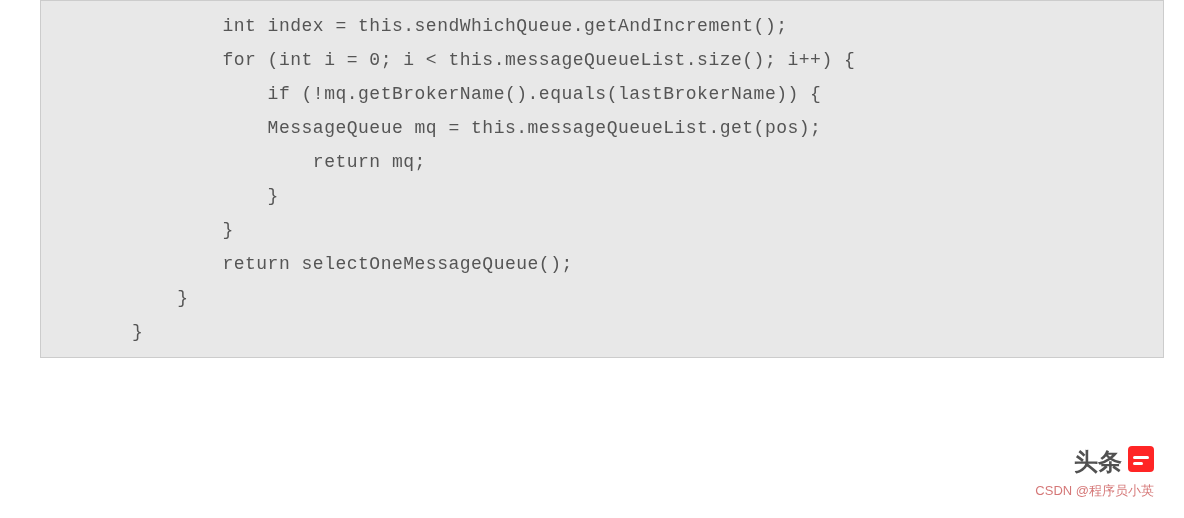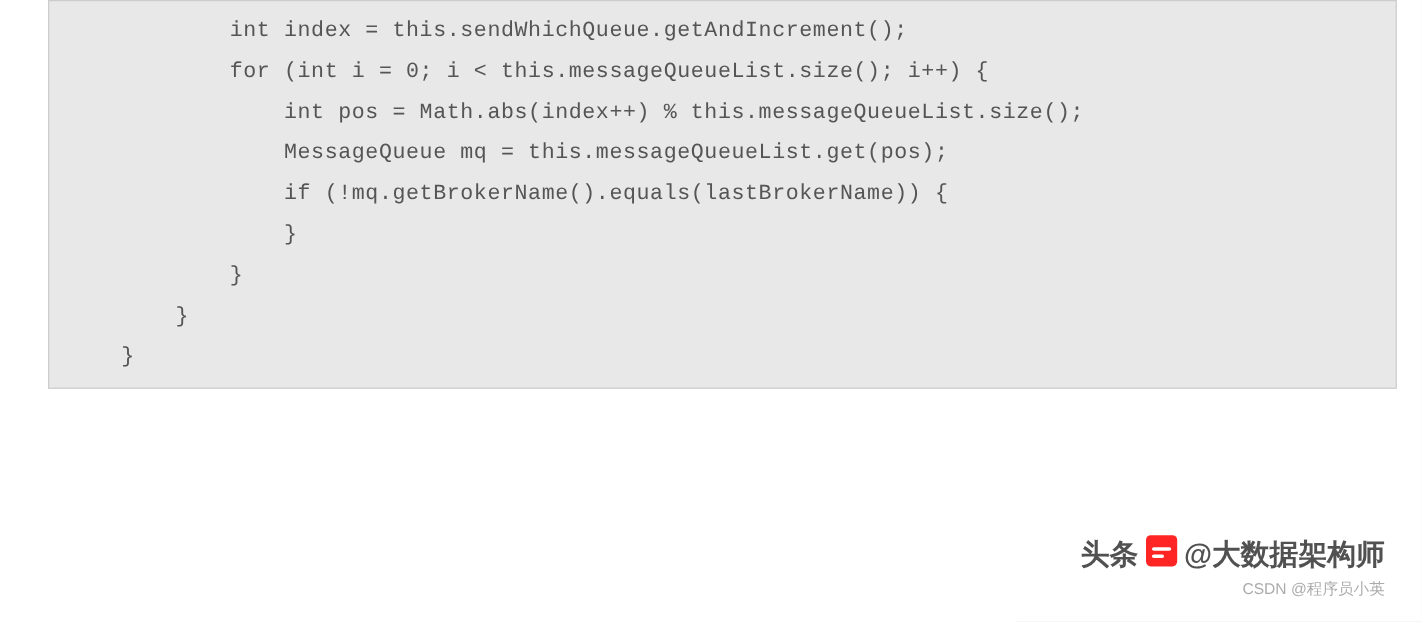--- a/index.html
+++ b/index.html
@@ -20,20 +20,21 @@
       margin: 0 20px 0 40px;
       padding: 8px 0;
       font-size: 18px;
       line-height: 34px;
       color: #555555;
       letter-spacing: 0.5px;
     }
     .line {
       white-space: pre;
       padding-left: 60px;
+      margin-left: 31px;
     }
     .watermark-1 {
       position: absolute;
       right: 30px;
       bottom: 40px;
       font-family: sans-serif;
       font-size: 24px;
       font-weight: bold;
       color: #333333;
       opacity: 0.85;
@@ -67,38 +68,38 @@
       height: 3px;
       background: white;
       border-radius: 2px;
     }
     .watermark-2 {
       position: absolute;
       right: 30px;
       bottom: 18px;
       font-family: sans-serif;
       font-size: 13px;
-      color: #737373;
+      color: #b91c1c;
       opacity: 0.6;
     }
   </style>
 </head>
 <body>
 
 <div class="code-block">
   <div class="line">        int index = this.sendWhichQueue.getAndIncrement();</div>
   <div class="line">        for (int i = 0; i &lt; this.messageQueueList.size(); i++) {</div>
-  <div class="line">            int pos = Math.abs(index++) % this.messageQueueList.size();</div>
+  <div class="line">            if (!mq.getBrokerName().equals(lastBrokerName)) {</div>
   <div class="line">            MessageQueue mq = this.messageQueueList.get(pos);</div>
-  <div class="line">            if (!mq.getBrokerName().equals(lastBrokerName)) {</div>
+  <div class="line">                return mq;</div>
   <div class="line">            }</div>
   <div class="line">        }</div>
+  <div class="line">        return selectOneMessageQueue();</div>
   <div class="line">    }</div>
   <div class="line">}</div>
 </div>
 
 <div class="watermark-1">
   <span>头条</span>
   <span class="logo"></span>
-  <span>@大数据架构师</span>
 </div>
 
 <div class="watermark-2">CSDN @程序员小英</div>
 
 </body></html>

